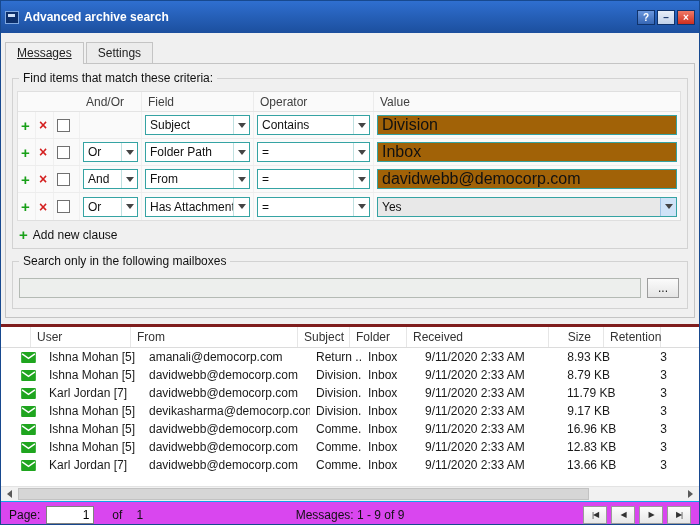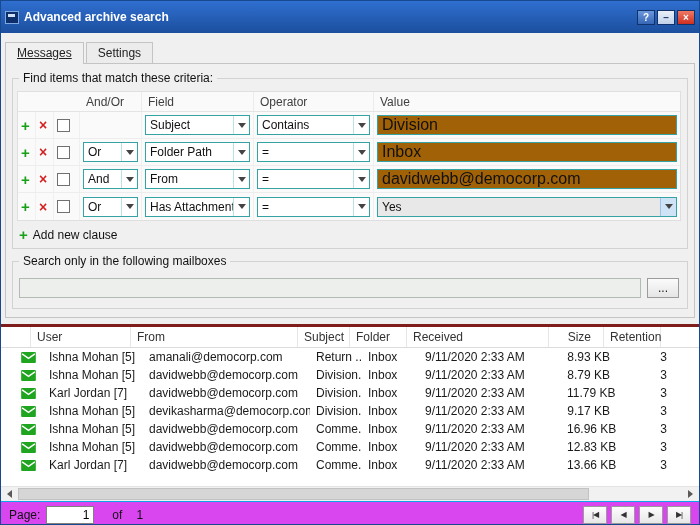--- a/index.html
+++ b/index.html
@@ -476,20 +476,21 @@
           <span class="tri-right"></span>
         </span>
     </div>
   </div>
 
   <div class="pager">
     <span class="plabel">Page:</span>
     <input class="page-input" value="1" style="">
     <span class="of">of</span>
     <span class="tot">1</span>
+    <span class="center-label">Messages: 1 - 9 of 9</span>
     <span class="navbtns">
       <span class="navbtn">|◀</span>
       <span class="navbtn">◀</span>
       <span class="navbtn">▶</span>
       <span class="navbtn">▶|</span>
     </span>
   </div>
 
   <div class="actions">
     <div class="btn default">Search</div>

